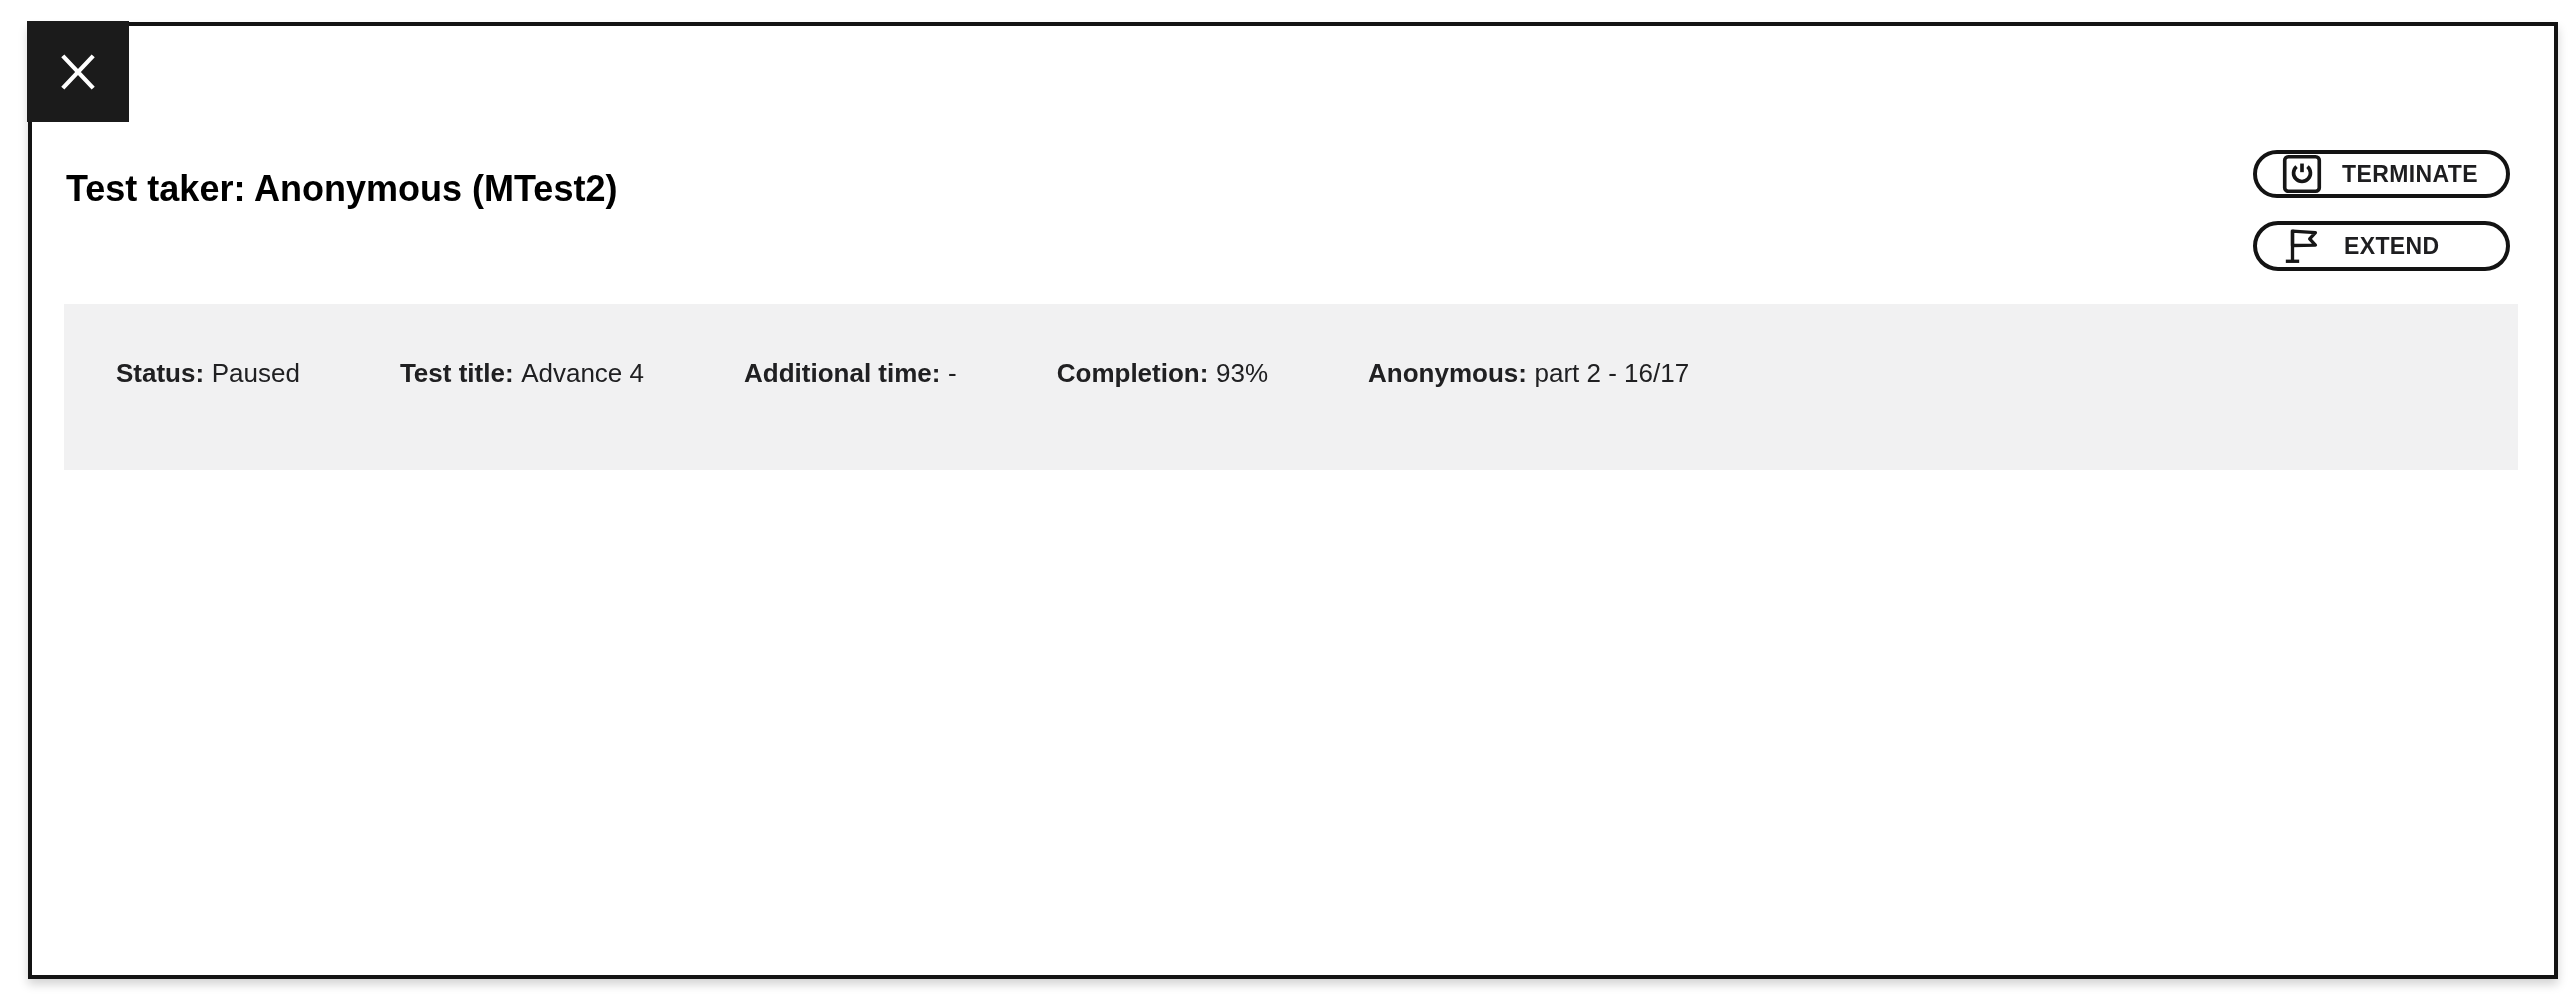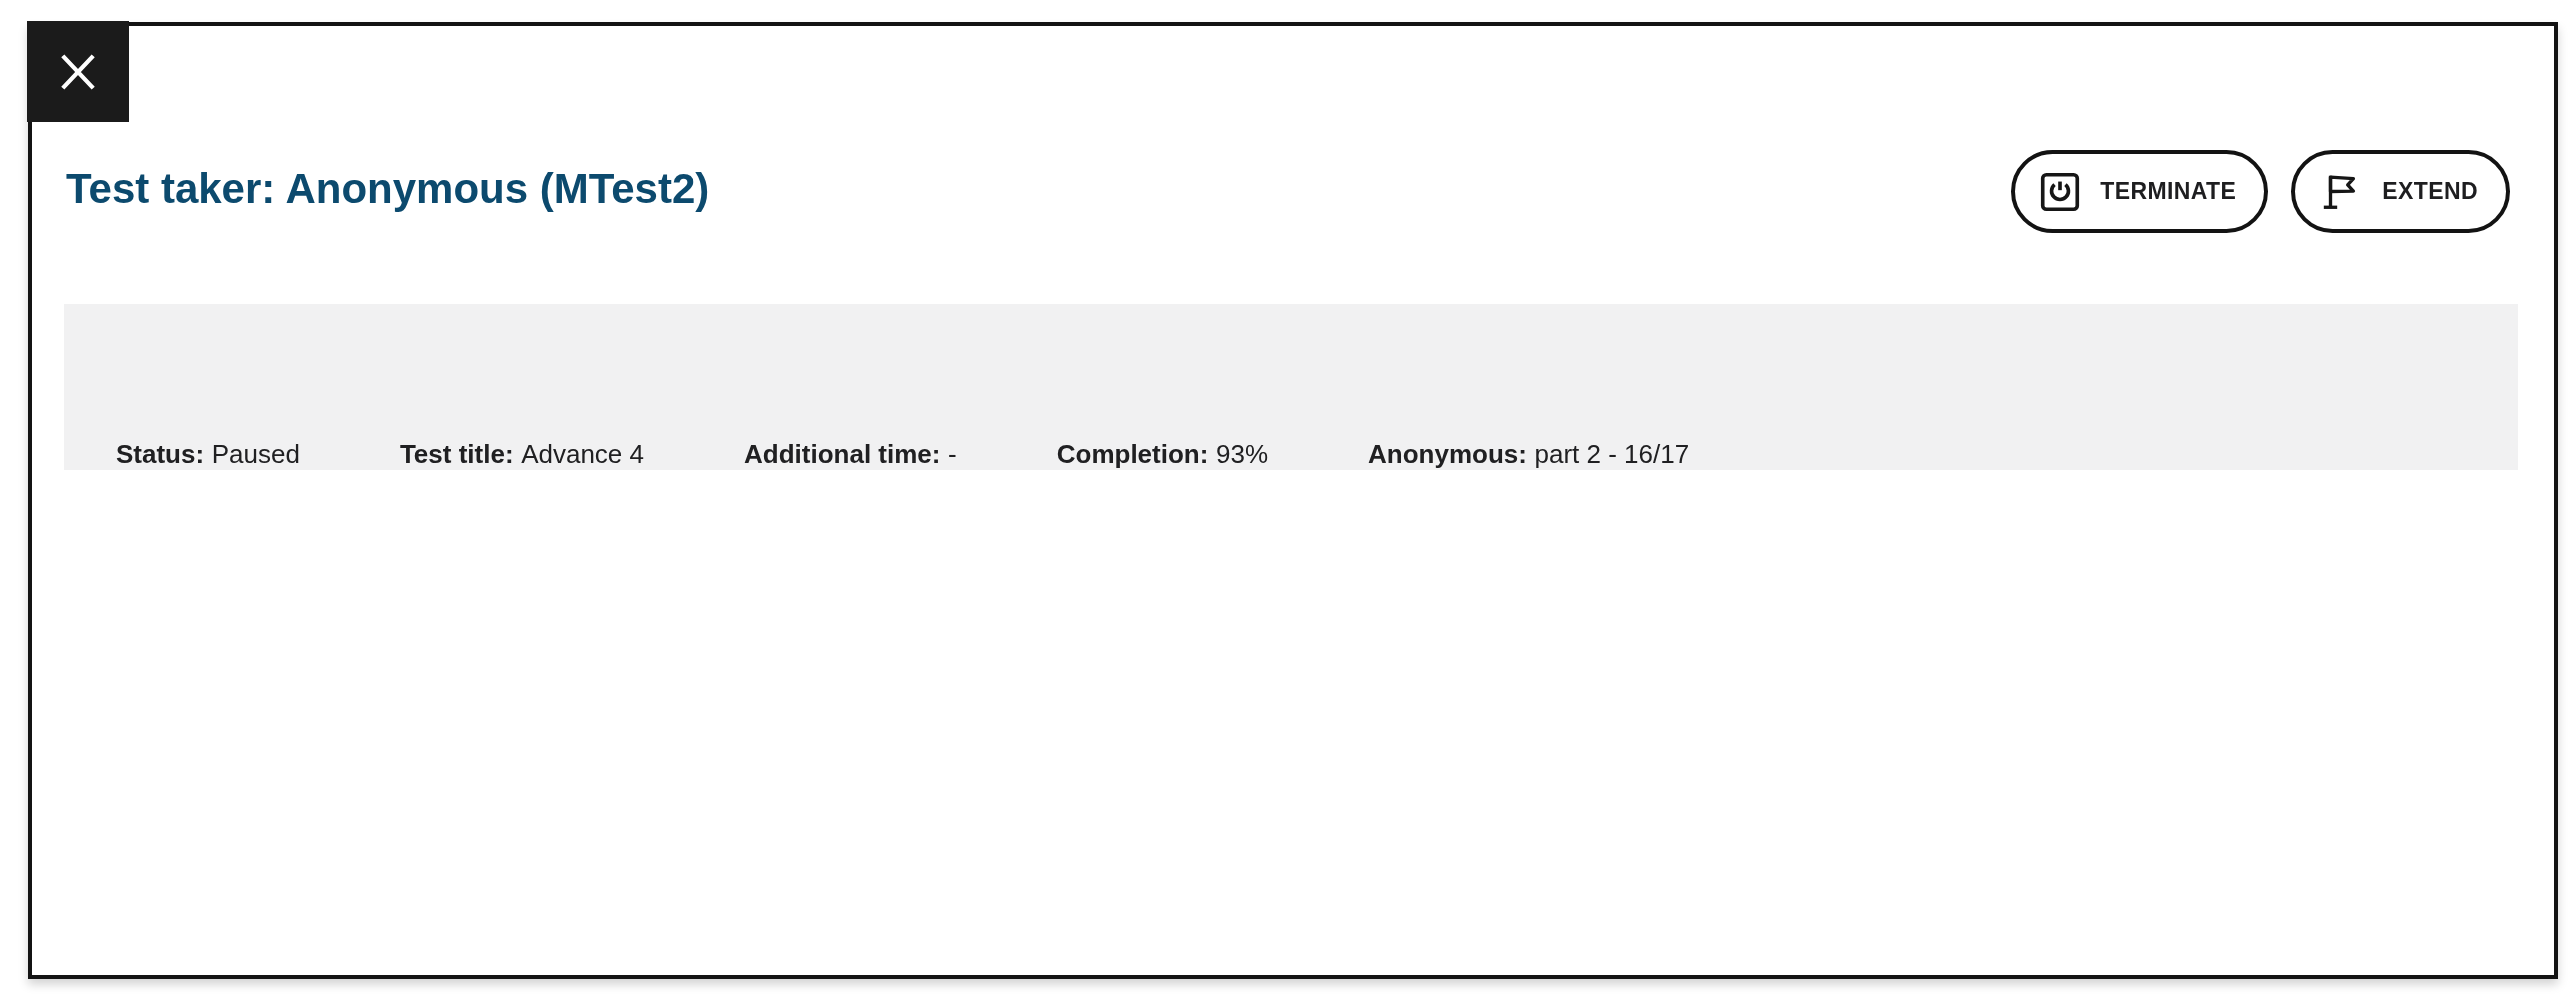--- a/index.html
+++ b/index.html
@@ -35,33 +35,34 @@
     padding: 0;
     display: flex;
     align-items: center;
     justify-content: center;
     cursor: pointer;
   }
   .page-title {
     position: absolute;
     left: 34px;
     top: 141px;
-    font-size: 42px;
+    font-size: 36px;
     line-height: 44px;
     font-weight: 700;
-    color: #0c4a6e;
+    color: #000000;
     white-space: nowrap;
   }
   .toolbar {
     position: absolute;
     top: 124px;
     right: 44px;
     display: flex;
     gap: 23px;
     height: 83px;
+    flex-direction: column;
   }
   .pill-btn {
     box-sizing: border-box;
     height: 83px;
     display: flex;
     align-items: center;
     gap: 20px;
     padding: 0 28px 0 25px;
     background: #ffffff;
     border: 4.8px solid #131313;
@@ -82,21 +83,21 @@
   }
   .status-bar {
     position: absolute;
     left: 32px;
     top: 278px;
     width: 2454px;
     height: 166px;
     box-sizing: border-box;
     background: #f1f1f2;
     display: flex;
-    align-items: flex-end;
+    align-items: flex-start;
     padding: 53px 0 0 52px;
     gap: 100px;
     font-size: 26px;
     line-height: 32px;
     white-space: nowrap;
   }
   .status-item { color: #202022; }
   .status-item .lbl { font-weight: 700; margin-right: 7.6px; }
   .status-item .val { font-weight: 400; }
 </style>

